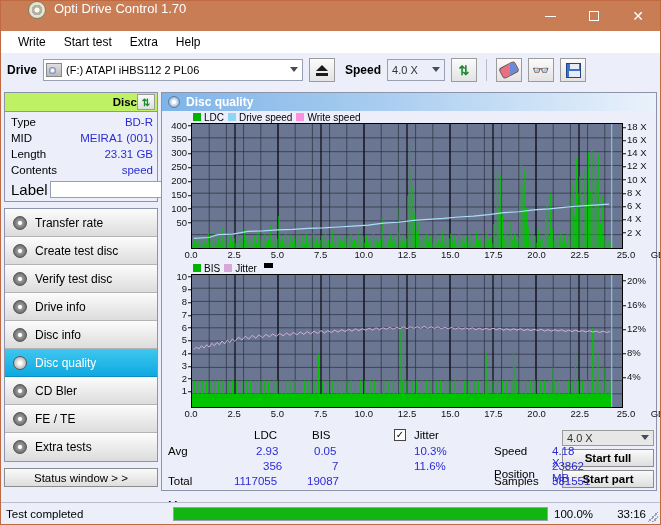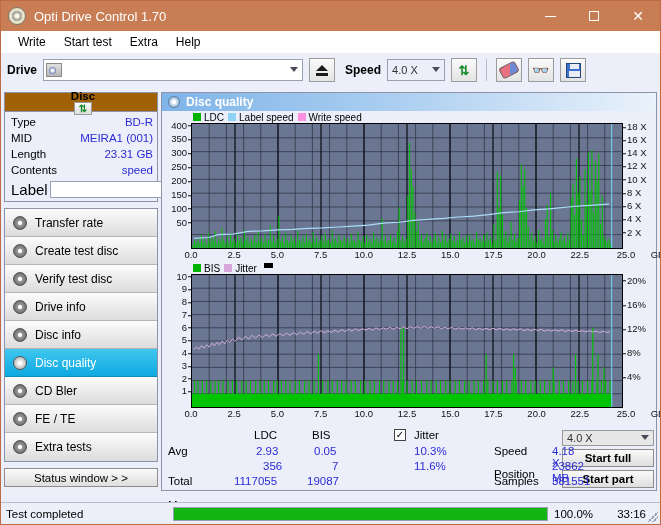--- a/index.html
+++ b/index.html
@@ -15,22 +15,23 @@
     width: 661px; height: 525px;
     background: #eceffa;
     border: 1px solid #c06a43;
     overflow: hidden;
   }
 
   
   .titlebar {
     height: 30px;
     background: #c97d55;
-    display: flex; align-items: center;
+    display: flex; align-items: flex-start;
     position: relative;
+    padding-left: 20px;
   }
   .title-icon {
     width: 18px; height: 18px;
     margin-left: 7px; margin-right: 8px;
     border-radius: 50%;
     background: radial-gradient(circle at 50% 50%, #fdfbe8 0 22%, #b0b0a8 23% 46%, #e8e4c8 47% 78%, #8d8d86 79% 100%);
     border: 1px solid #7a7a70;
     flex: none;
   }
   .title-text {
@@ -148,25 +149,24 @@
     padding: 3px 3px 0 3px;
     display: flex; flex-direction: column;
   }
 
   
   .panel {
     border: 1px solid #8d93a8;
     background: #eceffa;
   }
   .panel-head {
-    height: 19px; display: flex; align-items: center; justify-content: center;
+    height: 19px; display: flex; align-items: center; justify-content: flex-end;
     padding-left: 6px; padding-right: 2px;
     border-bottom: 1px solid #8d93a8;
-    background: #a16207;
-    flex-direction: column;
+    background: #bef264;
   }
   .panel-head-t { font-size: 11.5px; font-weight: bold; color: #000; }
   .mini-btn {
     width: 18px; height: 16px;
     background: linear-gradient(#fafafa,#dedede);
     border: 1px solid #9c9c9c;
     display:flex;align-items:center;justify-content:center;
     font-size: 10px; color:#1a8a2e; font-weight:bold;
   }
   .disc-rows { padding: 2px 4px 3px 6px; }
@@ -387,20 +387,21 @@
     <div class="menu-item">Write</div>
     <div class="menu-item">Start test</div>
     <div class="menu-item">Extra</div>
     <div class="menu-item">Help</div>
   </div>
 
   <div class="drivebar">
     <div class="lbl">Drive</div>
     <div class="drive-combo">
       <div class="drive-ico"></div>
+      <span>(F:)  ATAPI iHBS112  2 PL06</span>
       <i class="combo-arrow"></i>
     </div>
     <div class="tool-btn" style="width:26px;flex-direction:column;">
       <i class="eject-tri"></i>
       <i class="eject-bar"></i>
     </div>
     <div class="lbl" style="margin-left:4px;">Speed</div>
     <div class="speed-combo">
       <span>4.0 X</span>
       <i class="combo-arrow"></i>
@@ -514,21 +515,21 @@
         <div class="charts">
 
           <div class="chart-block">
             <div class="legend">
               <span class="lg">
                 <i class="sw" style="background:#00b300"></i>
                 <span>LDC</span>
               </span>
               <span class="lg">
                 <i class="sw" style="background:#8fd4f5"></i>
-                <span>Label speed</span>
+                <span>Drive speed</span>
               </span>
               <span class="lg">
                 <i class="sw" style="background:#ff8fe0"></i>
                 <span>Write speed</span>
               </span>
             </div>
 
             <div class="plot-row" style="height:126px;">
               <div class="yaxis-l">
                 <span class="ytick" style="top:2%">400</span>

